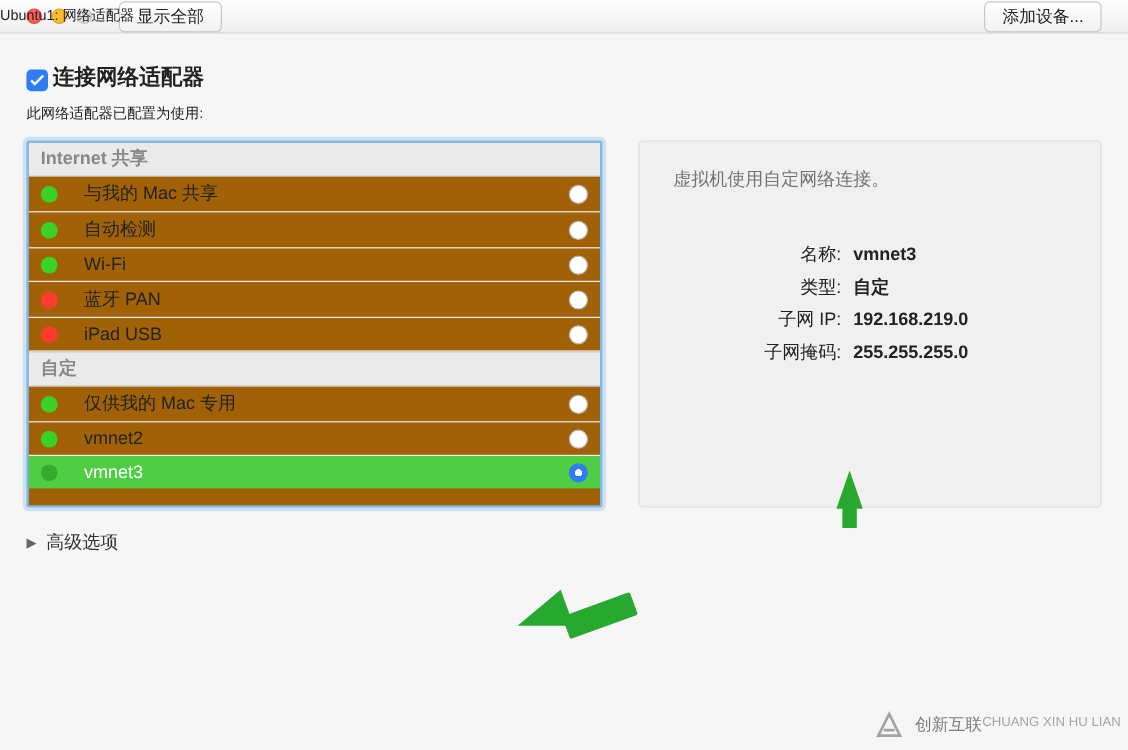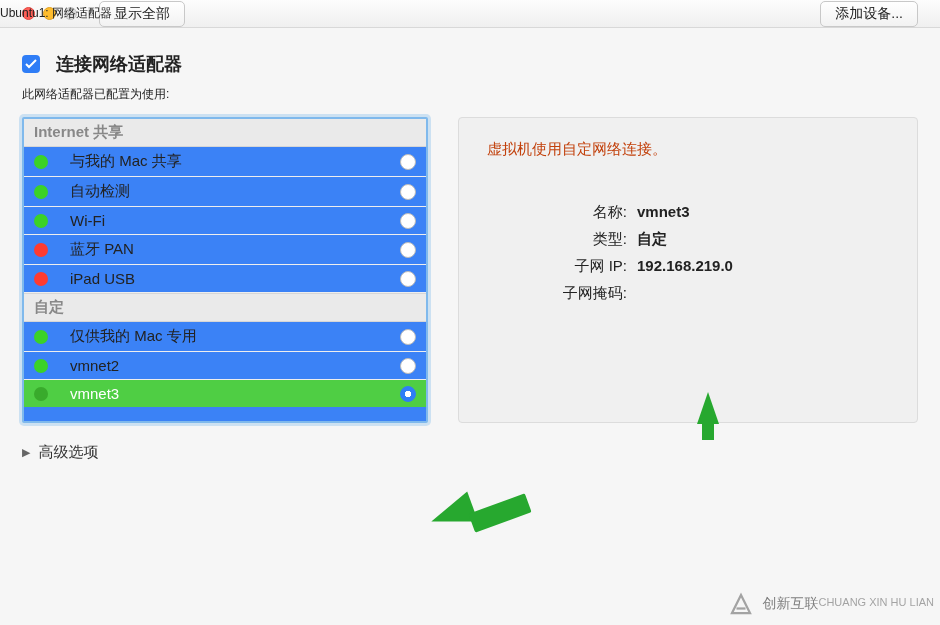--- a/index.html
+++ b/index.html
@@ -48,22 +48,22 @@
     text-align: left;
     font-size: 12px;
     pointer-events: none;
   }
   .btn.add { margin-left: auto; }
   .content {
     padding: 24px 22px 0 22px;
   }
   .connect-row {
     display: flex;
-    align-items: center;
-    gap: 16px;
+    align-items: flex-end;
+    gap: 4px;
     margin-bottom: 10px;
   }
   .checkbox {
     width: 18px; height: 18px;
     border-radius: 4px;
     background: #2f7df6;
     display: inline-flex;
     align-items: center;
     justify-content: center;
     color: #fff;
@@ -75,24 +75,24 @@
   }
   .subtitle {
     font-size: 12px;
     margin-bottom: 14px;
   }
   .panels {
     display: flex;
     gap: 30px;
   }
   .listbox {
-    width: 406px;
+    width: 480px;
     border: 2px solid #7fb9ec;
     border-radius: 2px;
-    background: #3b82f6;
+    background: #a16207;
     box-shadow: 0 0 0 3px rgba(127,185,236,0.35);
     padding-bottom: 14px;
   }
   .group-header {
     background: #eaeaea;
     color: #888;
     font-weight: 600;
     font-size: 15px;
     padding: 4px 10px;
     border-top: 1px solid #d6d6d6;
@@ -134,21 +134,21 @@
     background: #f0f0f0;
     border: 1px solid #dcdcdc;
     border-radius: 4px;
     padding: 22px 28px 34px 28px;
     font-size: 15px;
     position: relative;
   }
   .details-title {
     text-align: left;
     margin-bottom: 44px;
-    color: #c2410c;
+    color: #737373;
   }
   .kv {
     display: grid;
     grid-template-columns: 150px 1fr;
     row-gap: 8px;
     align-items: baseline;
   }
   .kv .k { text-align: right; padding-right: 10px; }
   .kv .v { font-weight: 700; }
   .adv-row {
@@ -292,20 +292,21 @@
     <div class="details">
       <div class="details-title">虚拟机使用自定网络连接。</div>
       <div class="kv">
         <div class="k">名称:</div>
         <div class="v">vmnet3</div>
         <div class="k">类型:</div>
         <div class="v">自定</div>
         <div class="k">子网 IP:</div>
         <div class="v">192.168.219.0</div>
         <div class="k">子网掩码:</div>
+        <div class="v">255.255.255.0</div>
       </div>
     </div>
 
   </div>
 
   <div class="adv-row">
     <span class="disclosure">▶</span>
     <span>高级选项</span>
   </div>
 

